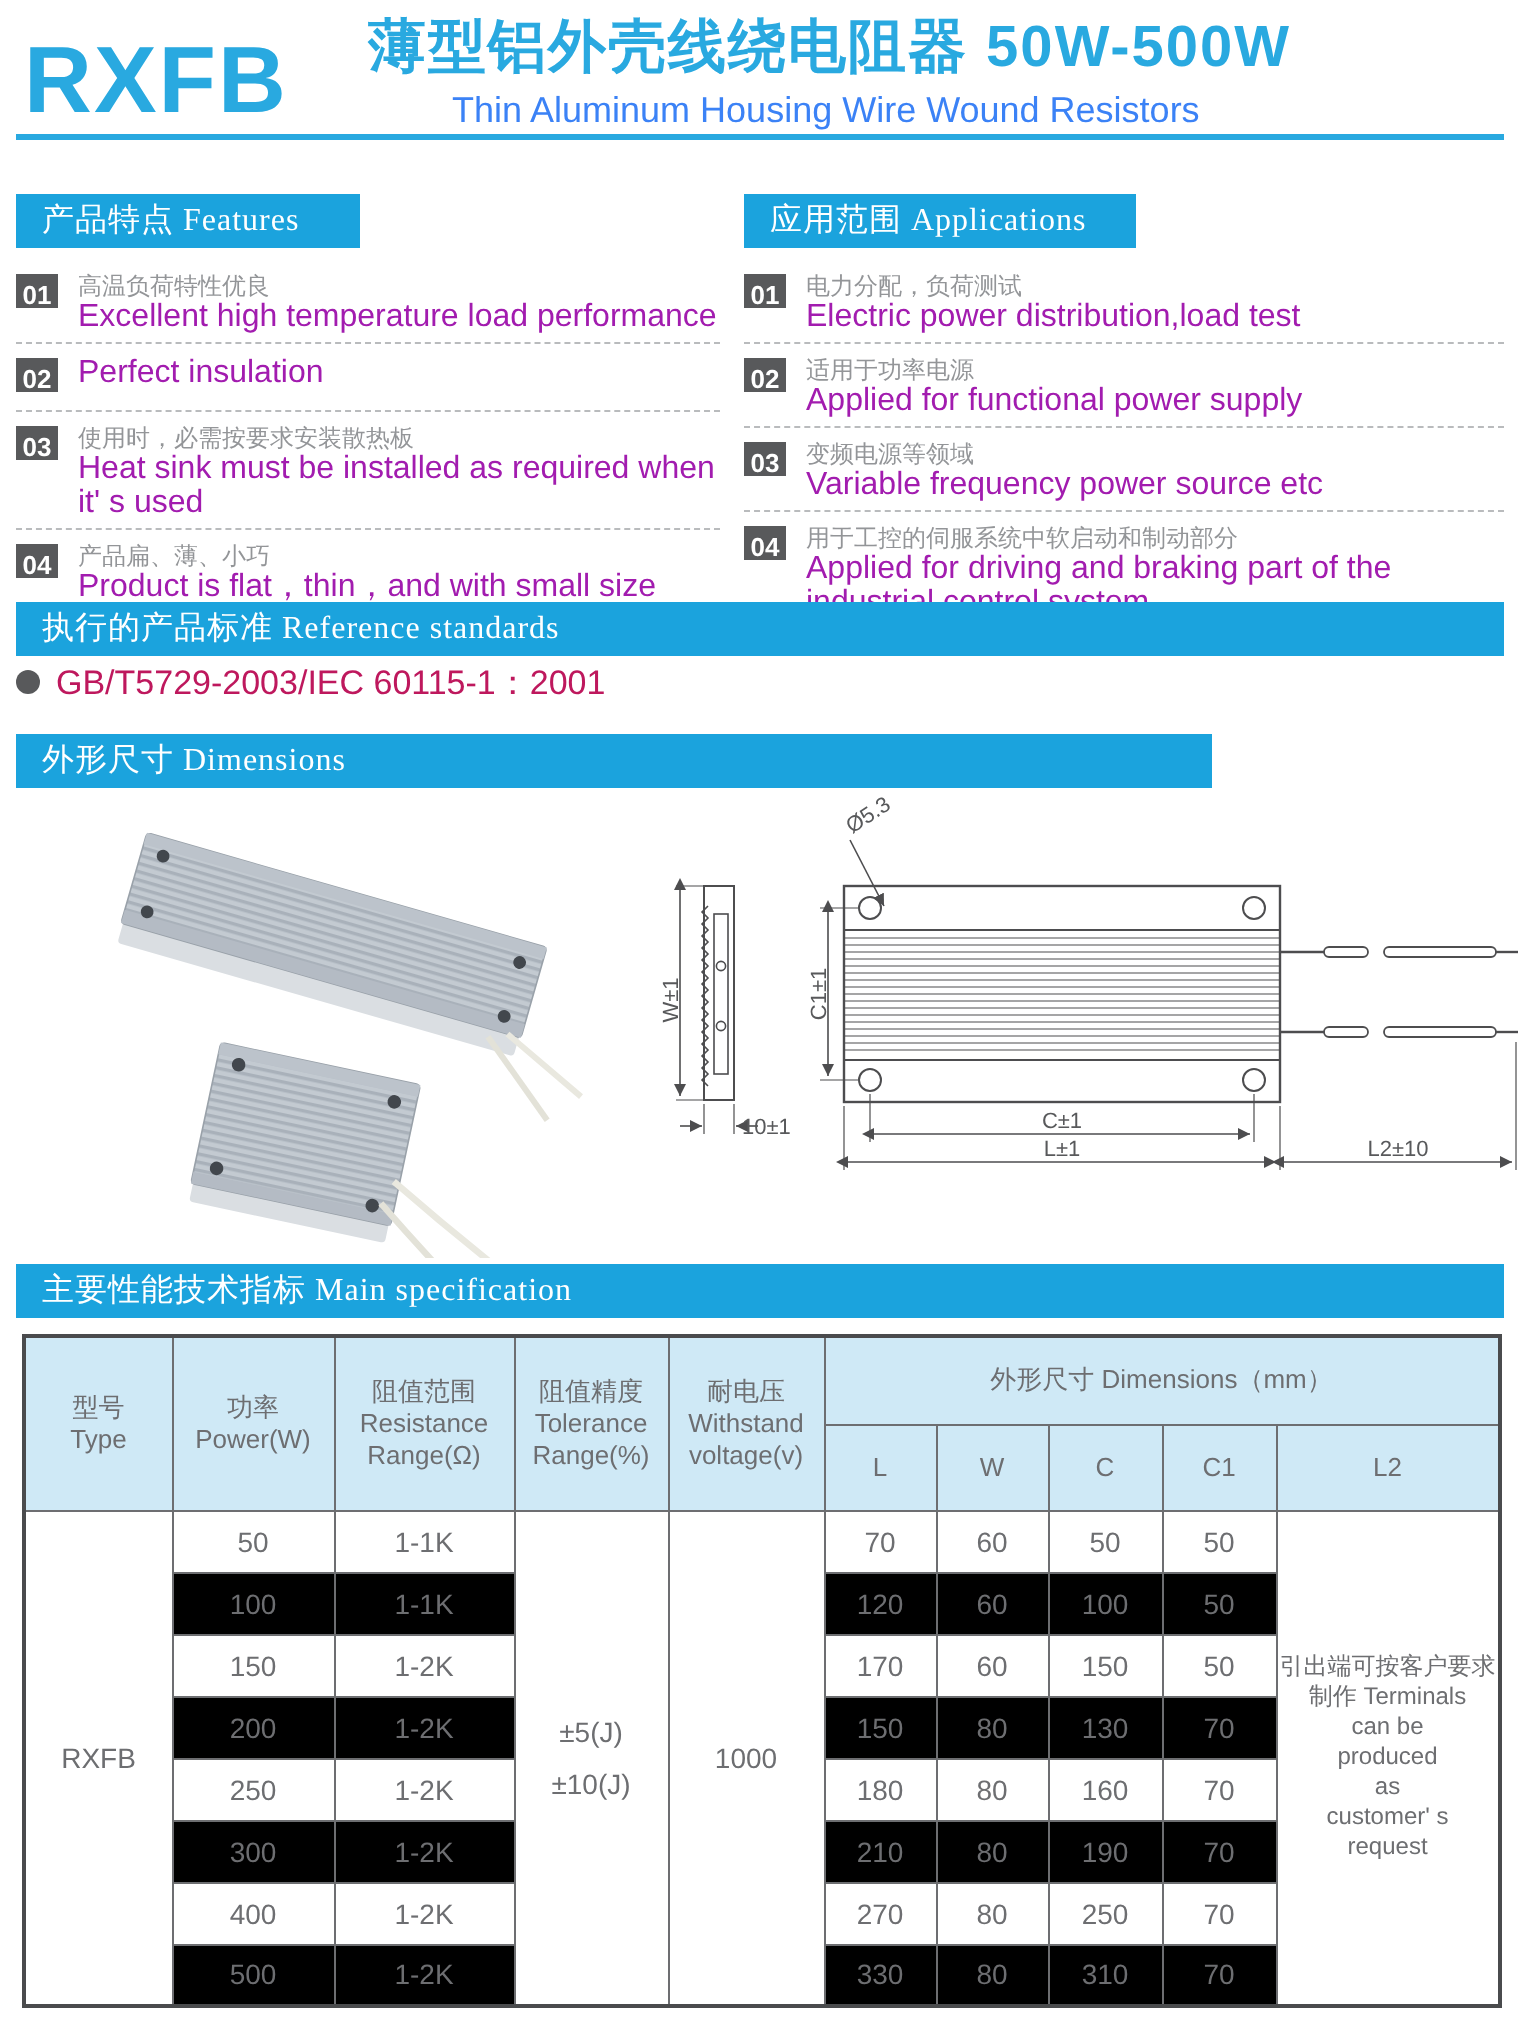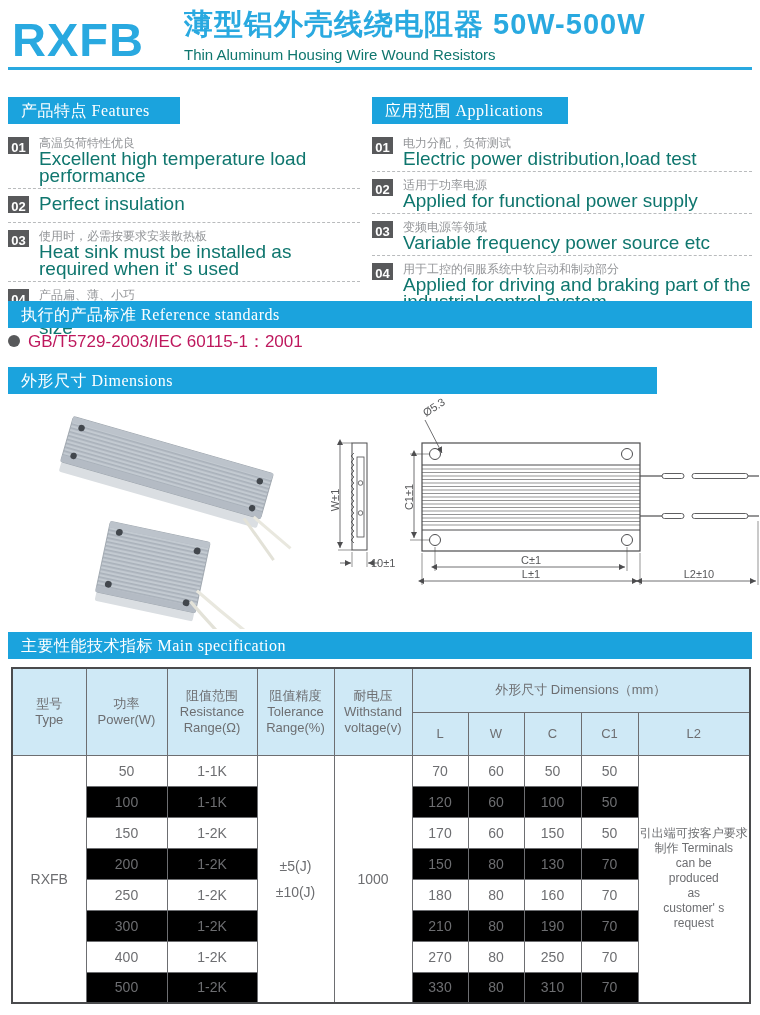--- a/index.html
+++ b/index.html
@@ -5,33 +5,33 @@
   * { margin:0; padding:0; box-sizing:border-box; }
   html,body { background:#ffffff; }
   body { font-family:"Liberation Sans","DejaVu Sans",sans-serif; }
   .page { position:relative; width:760px; height:1015px; background:#fff; overflow:hidden; }
 
   
   .hdr { position:absolute; left:8px; top:6px; width:744px; height:64px; }
   .hdr-model { position:absolute; left:4px; top:6px; font-size:47px; font-weight:bold; color:#29a9e0; letter-spacing:1px; }
   .hdr-titles { position:absolute; left:176px; top:0; }
   .hdr-cn { font-size:29px; font-weight:bold; color:#29a9e0; letter-spacing:1px; line-height:36px; }
-  .hdr-en { font-size:15px; color:#0f766e; line-height:26px; }
+  .hdr-en { font-size:18px; color:#3b82f6; line-height:26px;margin-left:42px; }
   .hdr-rule { position:absolute; left:8px; top:67px; width:744px; height:3px; background:#29a9e0; }
 
   
   .bar { position:absolute; height:27px; background:#1ba3dd; color:#fff; font-size:16px; line-height:27px; padding-left:13px; letter-spacing:.5px;font-family:Liberation Serif, serif; }
 
   
   .col-list { position:absolute; top:134px; }
   .itm { position:relative; padding:2px 0 4px 31px; min-height:30px; }
   .itm.sep { border-bottom:1px dashed #b9bbbd; margin-bottom:4px; }
   .badge { position:absolute; left:0; top:3px; width:21px; height:17px; background:#58595b; color:#fff; font-size:13px; font-weight:bold; text-align:center; line-height:21px; }
   .itm-cn { font-size:12px; color:#939598; line-height:14px; }
-  .itm-en { font-size:19px; color:#0f766e; line-height:17px; }
+  .itm-en { font-size:16px; color:#a21caf; line-height:17px; }
 
   
   .std-item { position:absolute; left:8px; top:330px; font-size:17px; color:#be185d; }
   .std-bullet { display:inline-block; width:12px; height:12px; border-radius:50%; background:#58595b; margin-right:8px; }
 
   
   .dims-photos { position:absolute; left:0; top:393px; }
   .dims-draw { position:absolute; left:330px; top:393px; }
   svg text { font-family:"Liberation Sans","DejaVu Sans",sans-serif; }
 
@@ -108,21 +108,21 @@
       <div class="itm-cn">用于工控的伺服系统中软启动和制动部分</div>
       <div class="itm-en">Applied for driving and braking part of the industrial control system</div>
     </div>
   </div>
 
   <div class="bar" style="left:8px; top:301px; width:744px;">执行的产品标准 Reference standards</div>
   <div class="std-item">
     <span class="std-bullet"></span><span>GB/T5729-2003/IEC 60115-1：2001</span>
   </div>
 
-  <div class="bar" style="left:8px; top:367px; width:649px;">外形尺寸 Dimensions</div>
+  <div class="bar" style="left:8px; top:367px; width:598px;">外形尺寸 Dimensions</div>
 
   <svg class="dims-photos" width="330" height="236" viewBox="0 0 330 236">
     <defs>
       <pattern id="fins" width="4" height="4" patternUnits="userSpaceOnUse">
         <rect width="4" height="4" fill="#c3cad1"></rect>
         <rect width="4" height="1.7" fill="#a9b1ba"></rect>
       </pattern>
     </defs>
 
     <g transform="translate(166,78) rotate(16)">

